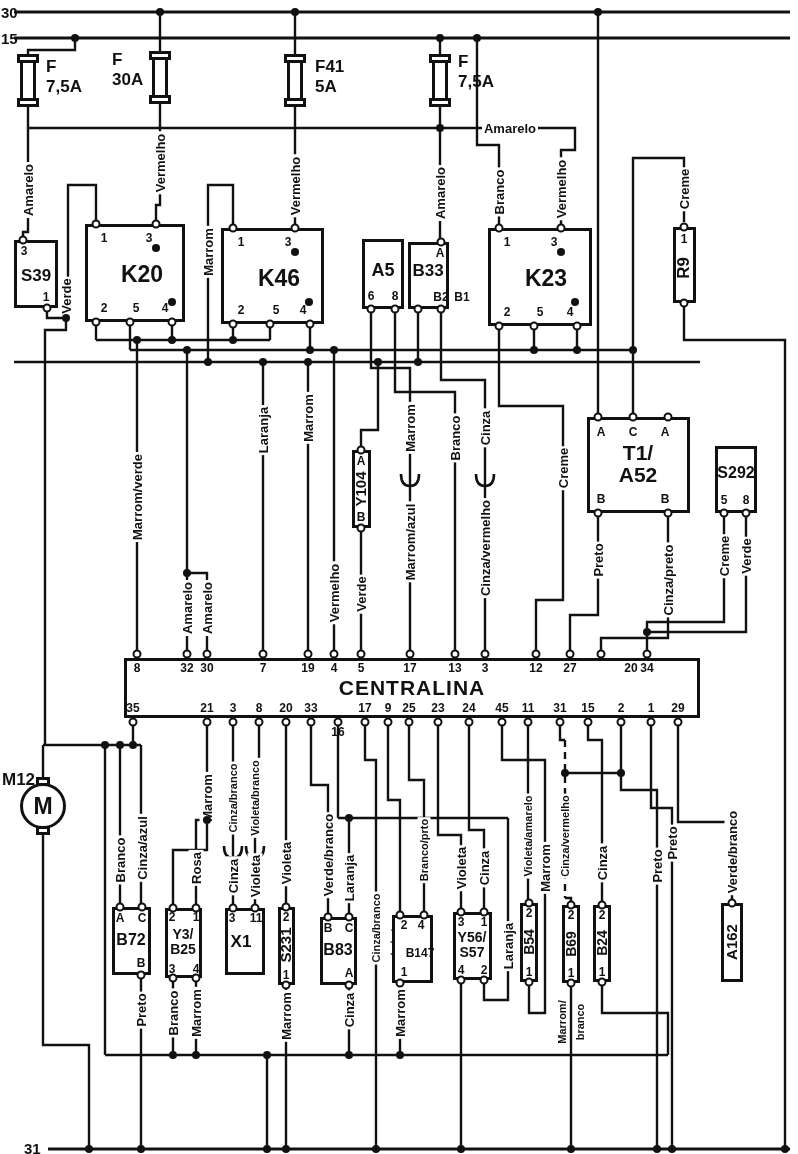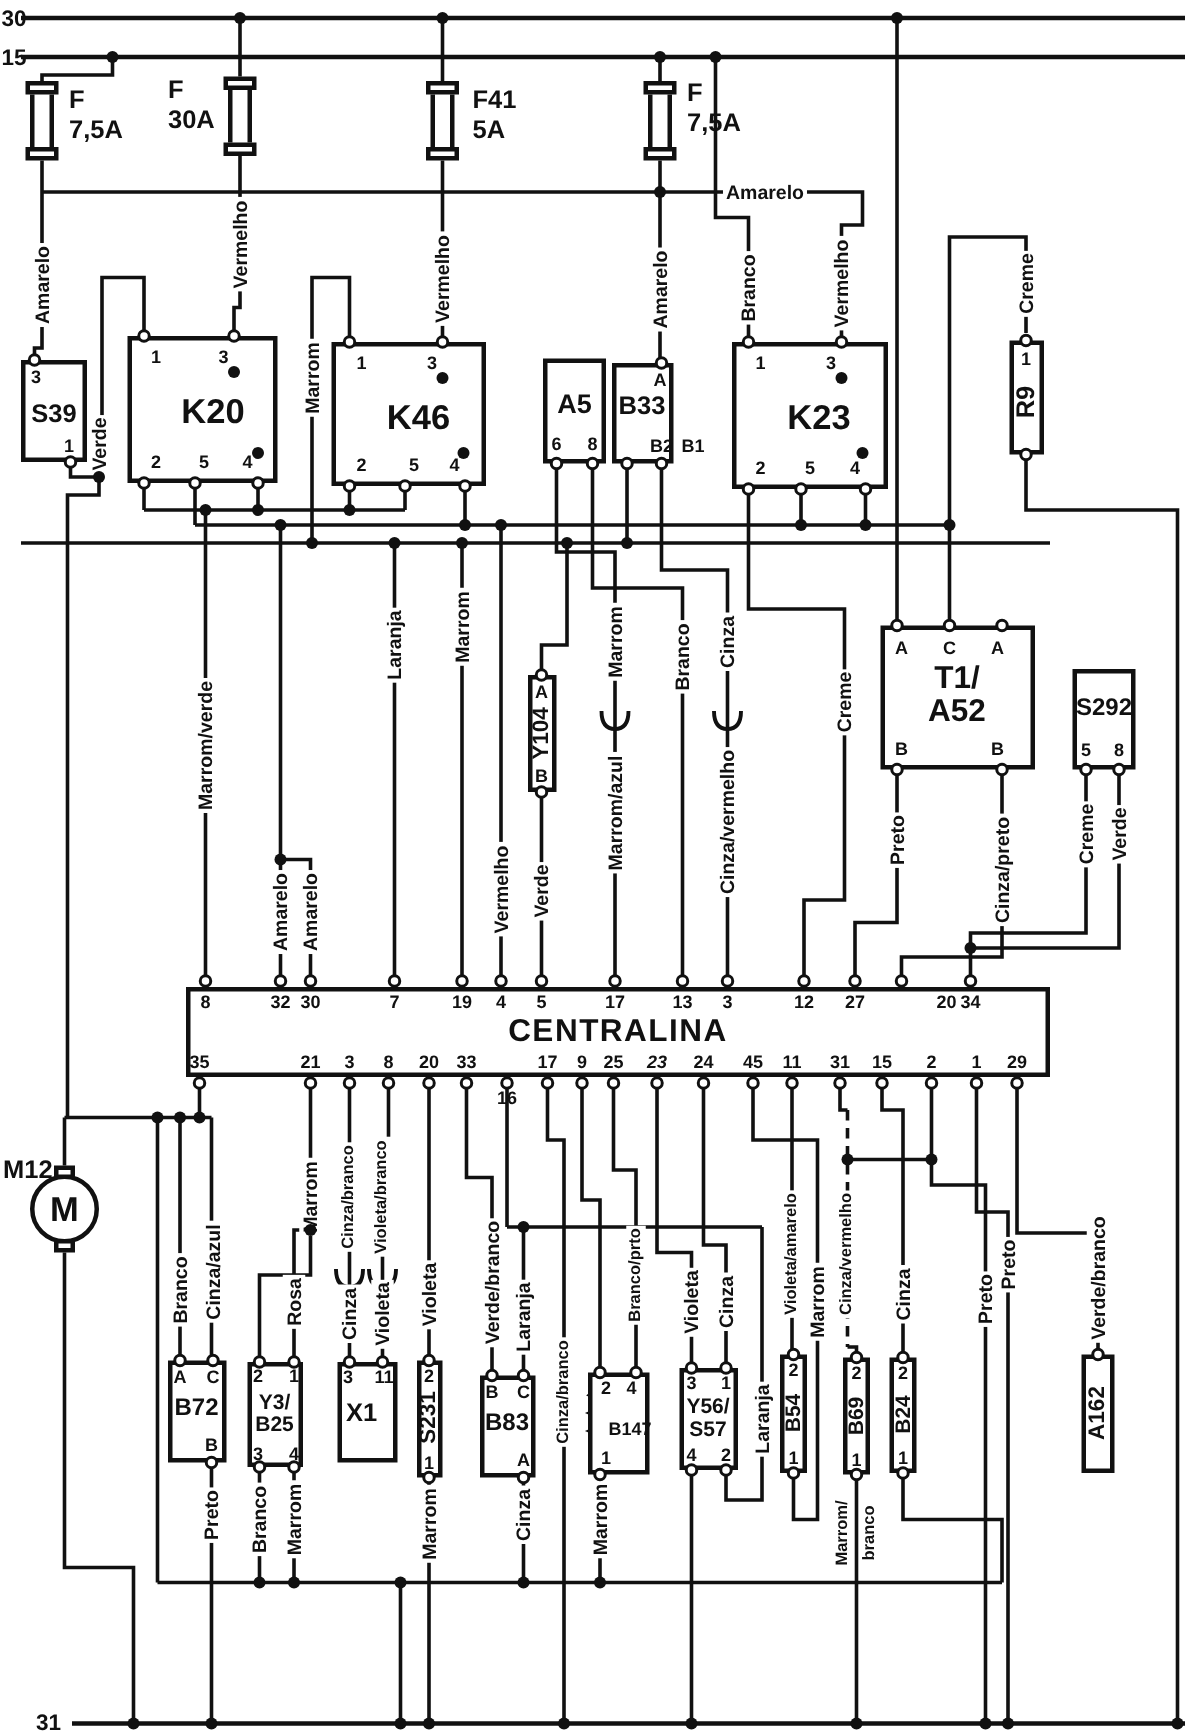--- a/index.html
+++ b/index.html
@@ -411,21 +411,21 @@
     <div class="pnum" style="left: 311px; top: 708px;">33</div>
     <div class="pin" style="left: 338px; top: 722px;"></div>
     <div class="pnum" style="left: 338px; top: 708px; margin-top: 24px;">16</div>
     <div class="pin" style="left: 365px; top: 722px;"></div>
     <div class="pnum" style="left: 365px; top: 708px;">17</div>
     <div class="pin" style="left: 388px; top: 722px;"></div>
     <div class="pnum" style="left: 388px; top: 708px;">9</div>
     <div class="pin" style="left: 409px; top: 722px;"></div>
     <div class="pnum" style="left: 409px; top: 708px;">25</div>
     <div class="pin" style="left: 438px; top: 722px;"></div>
-    <div class="pnum" style="left: 438px; top: 708px; font-style: italic;">23</div>
+    <div class="pnum" style="left: 438px; top: 708px;">23</div>
     <div class="pin" style="left: 469px; top: 722px;"></div>
     <div class="pnum" style="left: 469px; top: 708px;">24</div>
     <div class="pin" style="left: 502px; top: 722px;"></div>
     <div class="pnum" style="left: 502px; top: 708px;">45</div>
     <div class="pin" style="left: 528px; top: 722px;"></div>
     <div class="pnum" style="left: 528px; top: 708px;">11</div>
     <div class="pin" style="left: 560px; top: 722px;"></div>
     <div class="pnum" style="left: 560px; top: 708px;">31</div>
     <div class="pin" style="left: 588px; top: 722px;"></div>
     <div class="pnum" style="left: 588px; top: 708px;">15</div>

